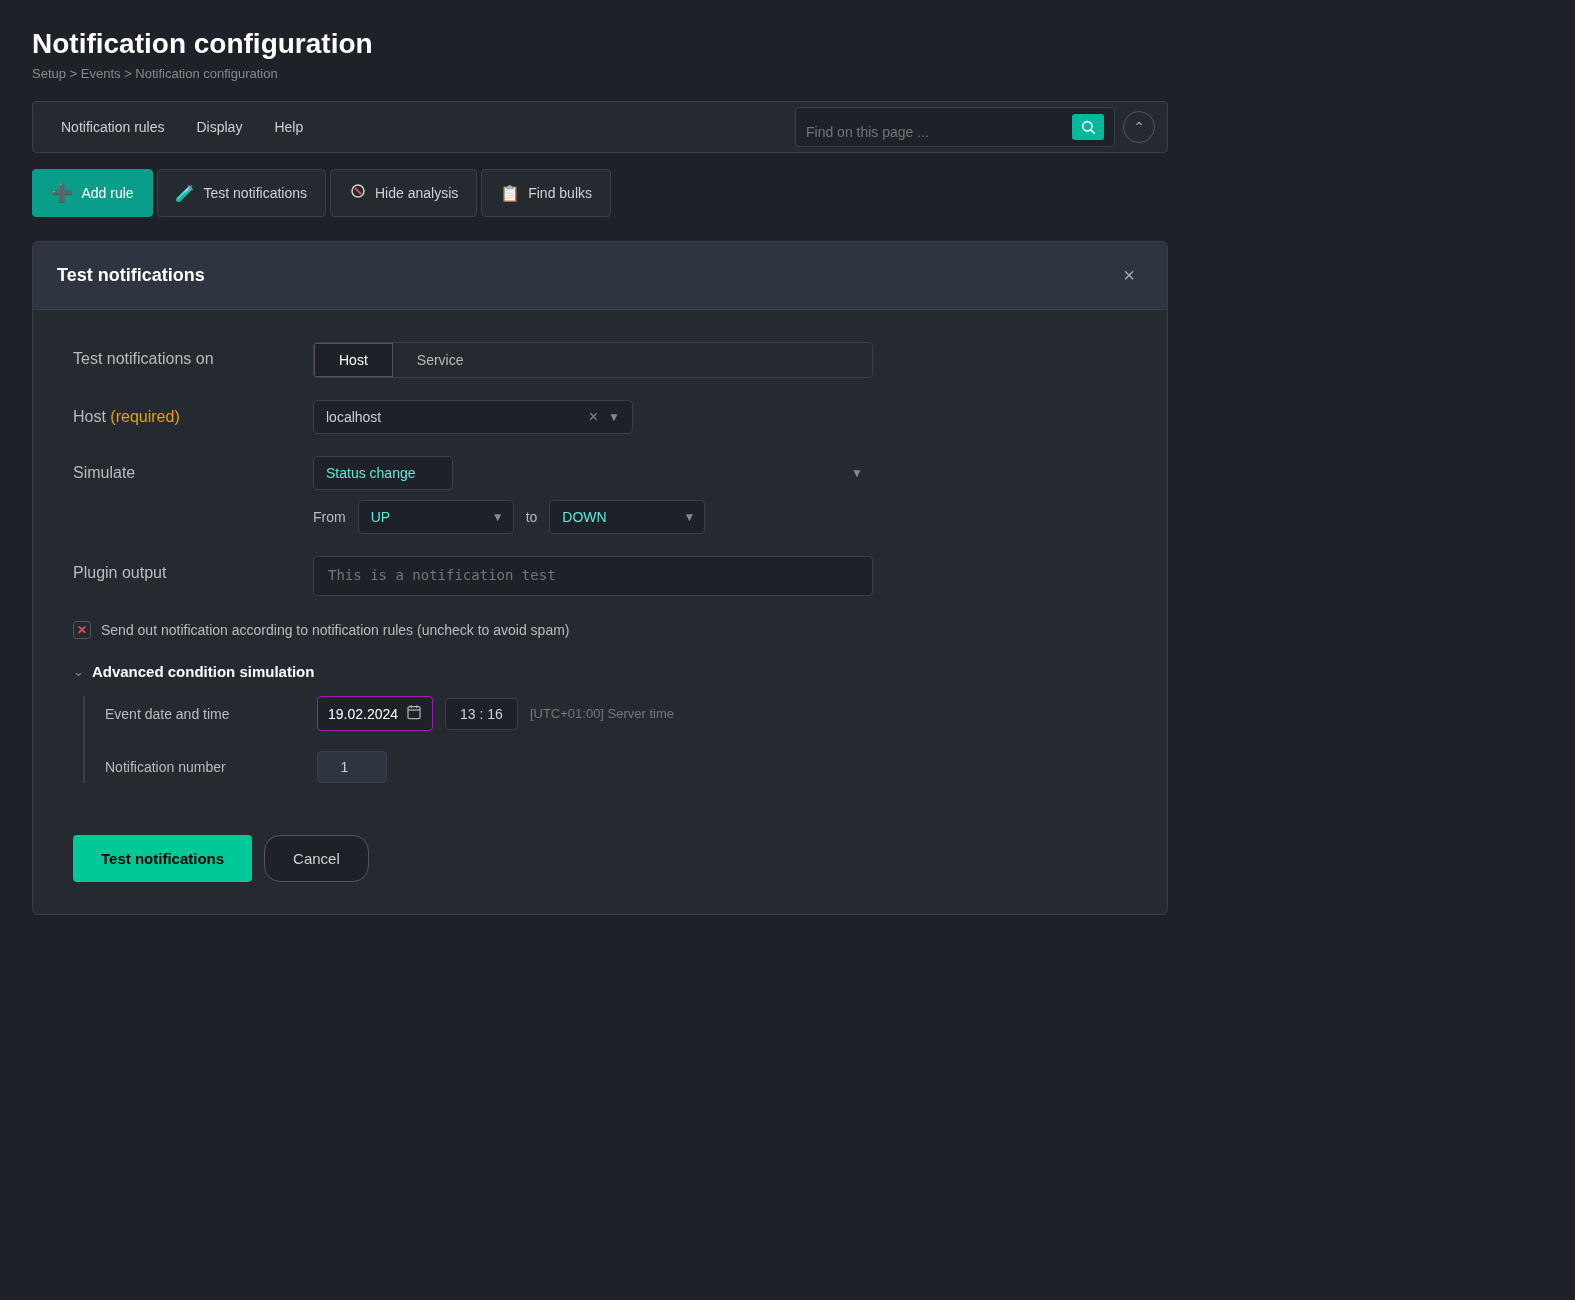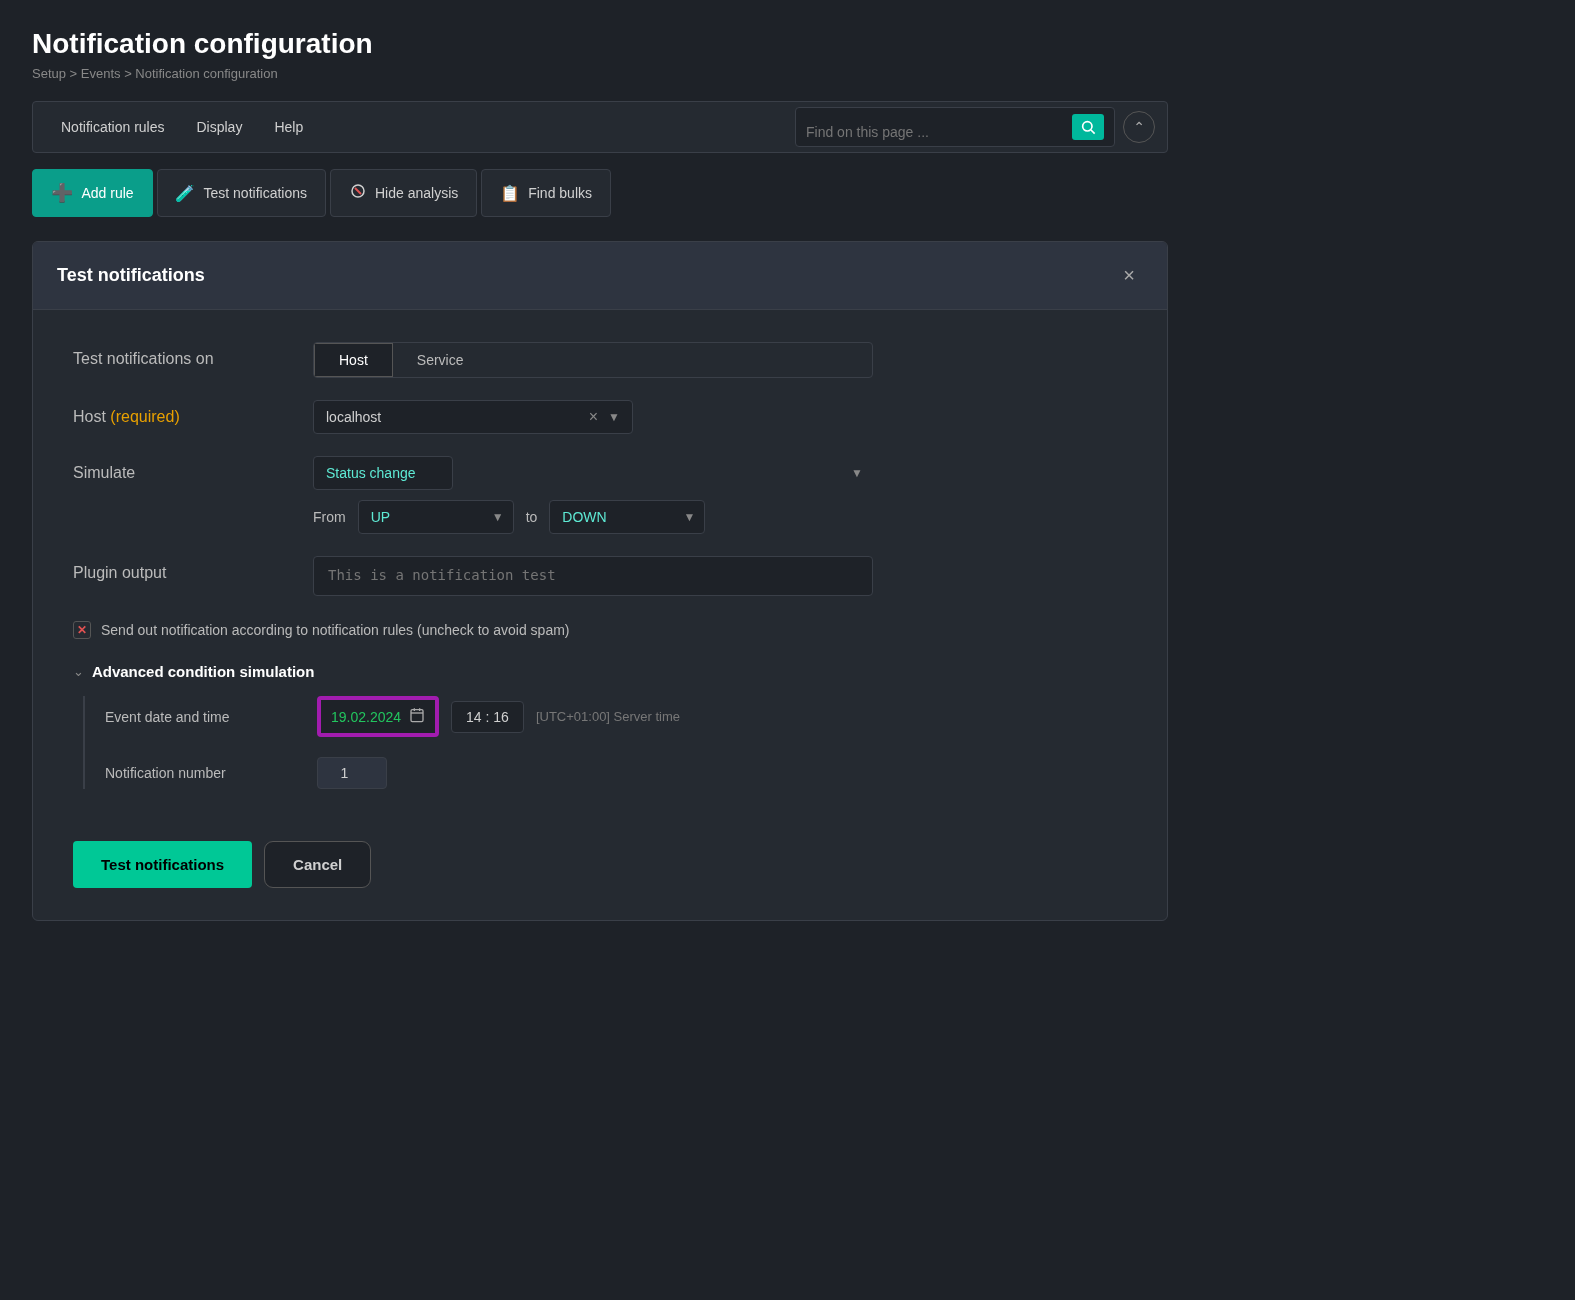--- a/index.html
+++ b/index.html
@@ -378,25 +378,25 @@
     .datetime-label {
       min-width: 200px;
       color: #bbb;
       font-size: 14px;
     }
 
     .date-input-box {
       display: flex;
       align-items: center;
       background: #1e2228;
-      border: 4px solid #a21caf;
+      border: 1px solid #a21caf;
       border-radius: 4px;
       padding: 7px 10px;
       gap: 8px;
-      color: #22c55e;
+      color: #ffffff;
       font-size: 14px;
       cursor: pointer;
     }
 
     .time-input-box {
       display: flex;
       align-items: center;
       background: #1e2228;
       border: 1px solid #3a3f48;
       border-radius: 4px;
@@ -449,24 +449,24 @@
       color: #000;
       font-size: 15px;
       font-weight: 700;
       padding: 14px 28px;
       cursor: pointer;
     }
 
     .btn-cancel {
       background: #1e2228;
       border: 1px solid #555;
-      border-radius: 9px;
+      border-radius: 16px;
       color: #d0d0d0;
       font-size: 15px;
-      font-weight: 700;
+      font-weight: 400;
       padding: 14px 28px;
       cursor: pointer;
     }
 
     
     .icon-plus { font-size: 18px; font-weight: bold; }
     .icon-flask { font-size: 16px; }
     .icon-hide { font-size: 16px; }
     .icon-bulks { font-size: 16px; }
   </style>
@@ -618,21 +618,21 @@
               <span>
                 <svg width="16" height="16" viewBox="0 0 24 24" fill="none" stroke="#aaa" stroke-width="2">
                   <rect x="3" y="4" width="18" height="18" rx="2"></rect>
                   <line x1="3" y1="9" x2="21" y2="9"></line>
                   <line x1="8" y1="2" x2="8" y2="6"></line>
                   <line x1="16" y1="2" x2="16" y2="6"></line>
                 </svg>
               </span>
             </div>
             <div class="time-input-box">
-              <span>14 : 16</span>
+              <span>13 : 16</span>
             </div>
             <span class="server-time-label">[UTC+01:00] Server time</span>
           </div>
 
           <div class="notif-number-row">
             <div class="notif-number-label">Notification number</div>
             <input type="number" class="notif-number-input" value="1" style="">
           </div>
         </div>
       </div>

